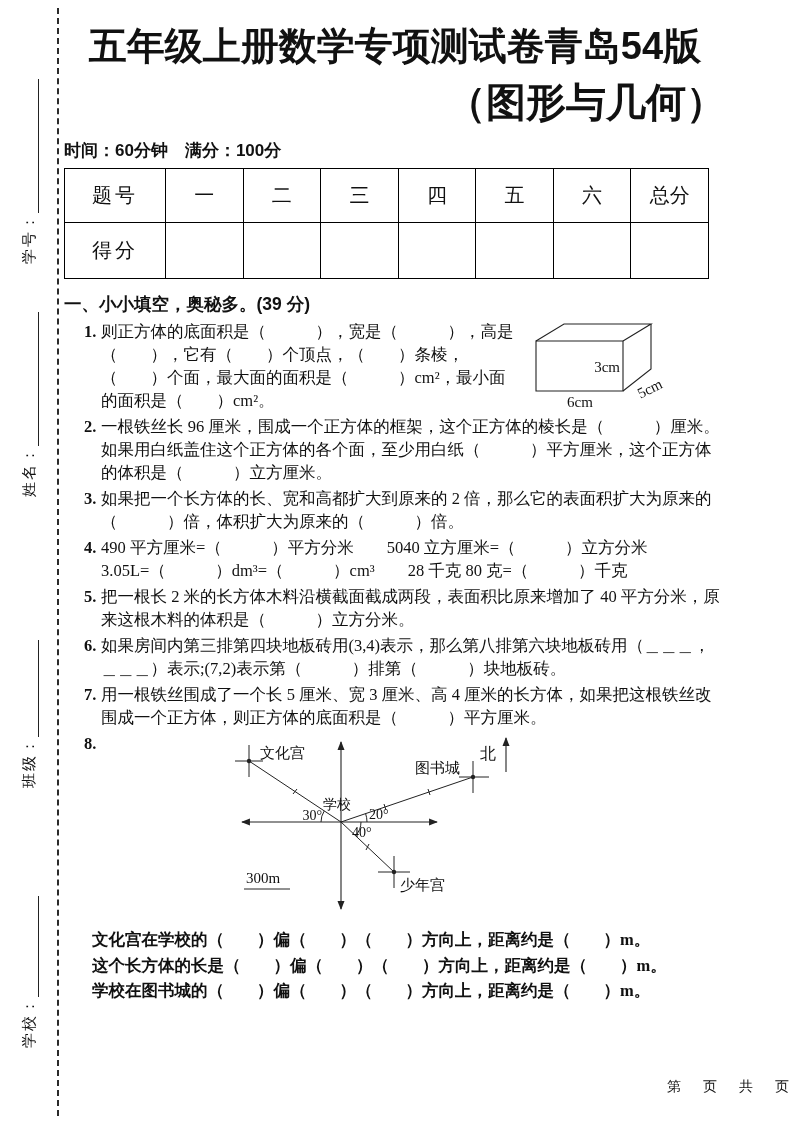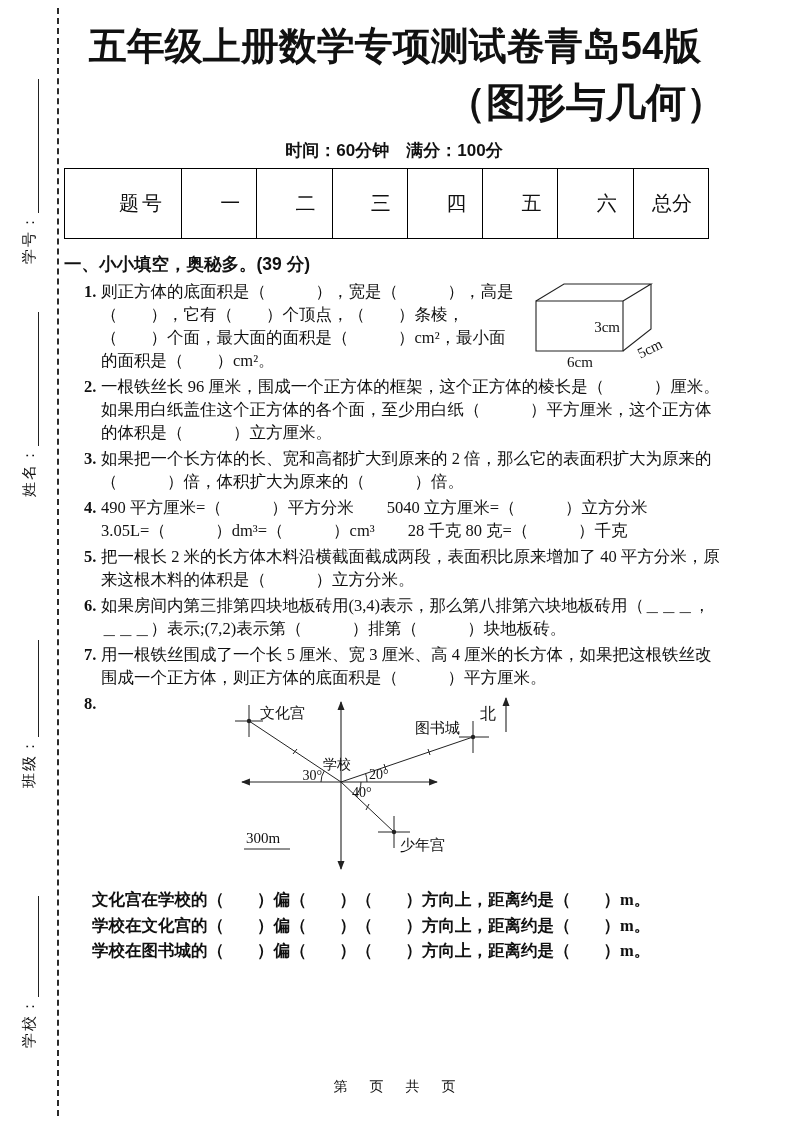--- a/index.html
+++ b/index.html
@@ -20,48 +20,48 @@
   .title{
     font-family:"Liberation Sans",sans-serif;font-weight:bold;font-size:38px;
     text-align:center;margin:2px 0 0 0;letter-spacing:0px;line-height:52px;
   }
   .subtitle{
     font-family:Liberation Mono, monospace;font-weight:bold;font-size:40px;
     text-align:right;margin:12px 0 0 0;line-height:44px;
   }
   .meta{
     font-family:"Liberation Sans",sans-serif;font-weight:bold;font-size:17px;
-    text-align:center;margin:12px 2px 0 0;line-height:22px;
+    text-align:left;margin:12px 2px 0 0;line-height:22px;
   }
   table.score{
     border-collapse:collapse;width:645px;margin:6px 0 0 0;table-layout:fixed;
   }
   table.score td{
-    border:1.6px solid #000;text-align:right;font-size:20px;padding:16px;
+    border:1.6px solid #000;text-align:center;font-size:20px;padding:8px;
   }
   table.score tr.r1 td{height:37px;}
   table.score tr.r2 td{height:39px;}
   td.c0{width:84px;letter-spacing:3px;}
   .sec-head{
     font-family:"Liberation Sans",sans-serif;font-weight:bold;font-size:17.5px;
     margin:13px 0 4px 0;line-height:24px;
   }
   .q{position:relative;padding-left:37px;font-size:16.5px;line-height:23px;margin:0 0 3px 0;}
   .qnum{position:absolute;left:20px;top:0;font-weight:bold;}
   .qbody{min-height:23px;}
   .cuboid-wrap{float:right;width:198px;height:100px;margin:-6px 0 0 6px;}
   .qline{display:block;}
   
   .diagram-wrap{margin:2px 0 0 125px;}
   svg .ln{stroke:#222;stroke-width:1.1;fill:none;}
   svg .thin{stroke:#222;stroke-width:1;fill:none;}
   svg text{fill:#111;font-family:"Liberation Serif",serif;}
   .q8-lines{margin:4px 0 0 -9px;line-height:25.5px;font-size:16.5px;font-weight:bold;}
   
-  .footer{position:absolute;left:0;right:0;top:1078px;text-align:center;font-size:14px;letter-spacing:4px;}
+  .footer{position:absolute;left:0;right:0;top:1078px;text-align:right;font-size:14px;letter-spacing:4px;}
 </style>
 </head>
 <body>
 
 <div class="page">
 
   <div class="seal-line"></div>
 
   <div class="seal-field" style="top:264px;width:185px;">
     <span>学号：</span>
@@ -90,20 +90,30 @@
       <tbody>
           <tr class="r1">
         <td class="c0">题号</td>
         <td>一</td>
         <td>二</td>
         <td>三</td>
         <td>四</td>
         <td>五</td>
         <td>六</td>
         <td>总分</td>
+      </tr>
+      <tr class="r2">
+        <td class="c0">得分</td>
+        <td></td>
+        <td></td>
+        <td></td>
+        <td></td>
+        <td></td>
+        <td></td>
+        <td></td>
       </tr>
     </tbody>
       </table>
 
     <div class="sec-head">一、小小填空，奥秘多。(39 分)</div>
 
     <div class="q">
       <span class="qnum">1.</span>
       <div class="qbody">
         <svg class="cuboid-wrap" viewBox="0 0 198 100">
@@ -205,21 +215,21 @@
           <text x="189" y="41" font-size="15">图书城</text>
           <text x="174" y="158" font-size="15">少年宫</text>
           <text x="97" y="77" font-size="14">学校</text>
           <text x="96" y="88" font-size="14" text-anchor="end">30°</text>
           <text x="143" y="87" font-size="14">20°</text>
           <text x="126" y="105" font-size="14">40°</text>
         </svg>
       </div>
       <div class="q8-lines">
         <span class="qline">文化宫在学校的（　　）偏（　　）（　　）方向上，距离约是（　　）m。</span>
-        <span class="qline">学校在文化宫的（　　）偏（　　）（　　）方向上，距离约是（　　）m。</span>
+        <span class="qline">这个长方体的长是（　　）偏（　　）（　　）方向上，距离约是（　　）m。</span>
         <span class="qline">学校在图书城的（　　）偏（　　）（　　）方向上，距离约是（　　）m。</span>
       </div>
     </div>
 
   </div>
 
   <div class="footer">第　页　共　页</div>
 
 </div>
 

